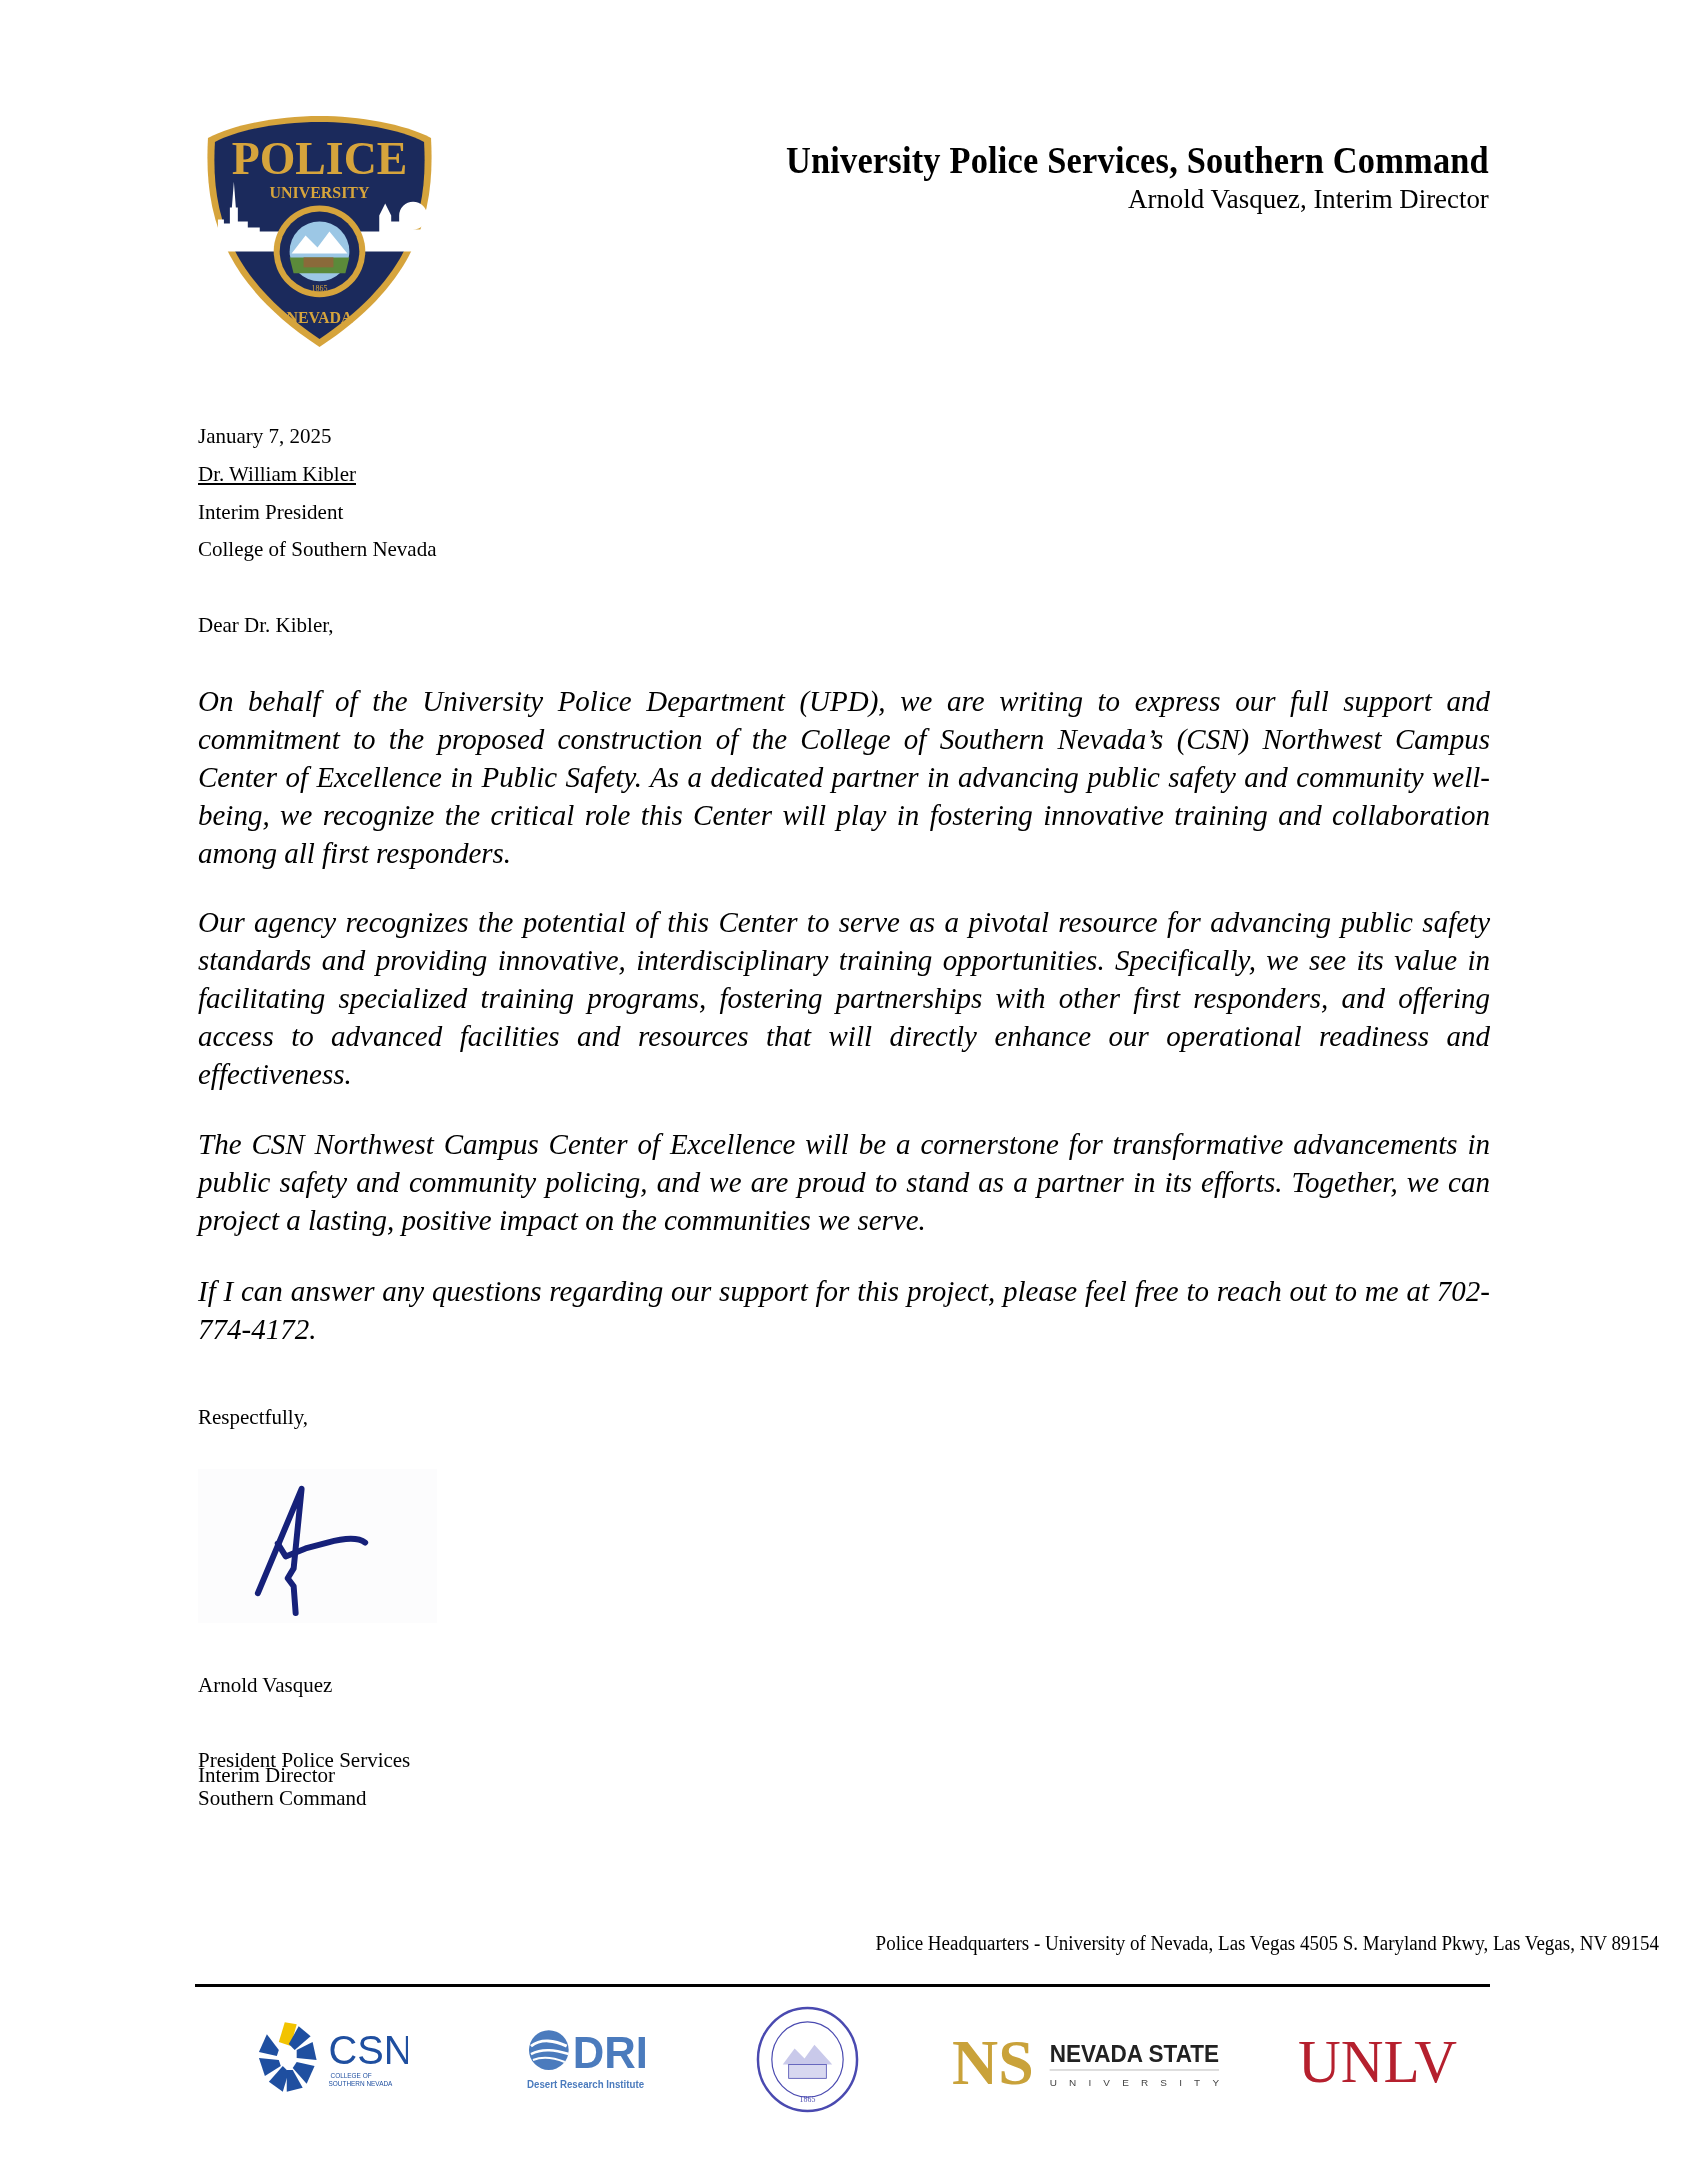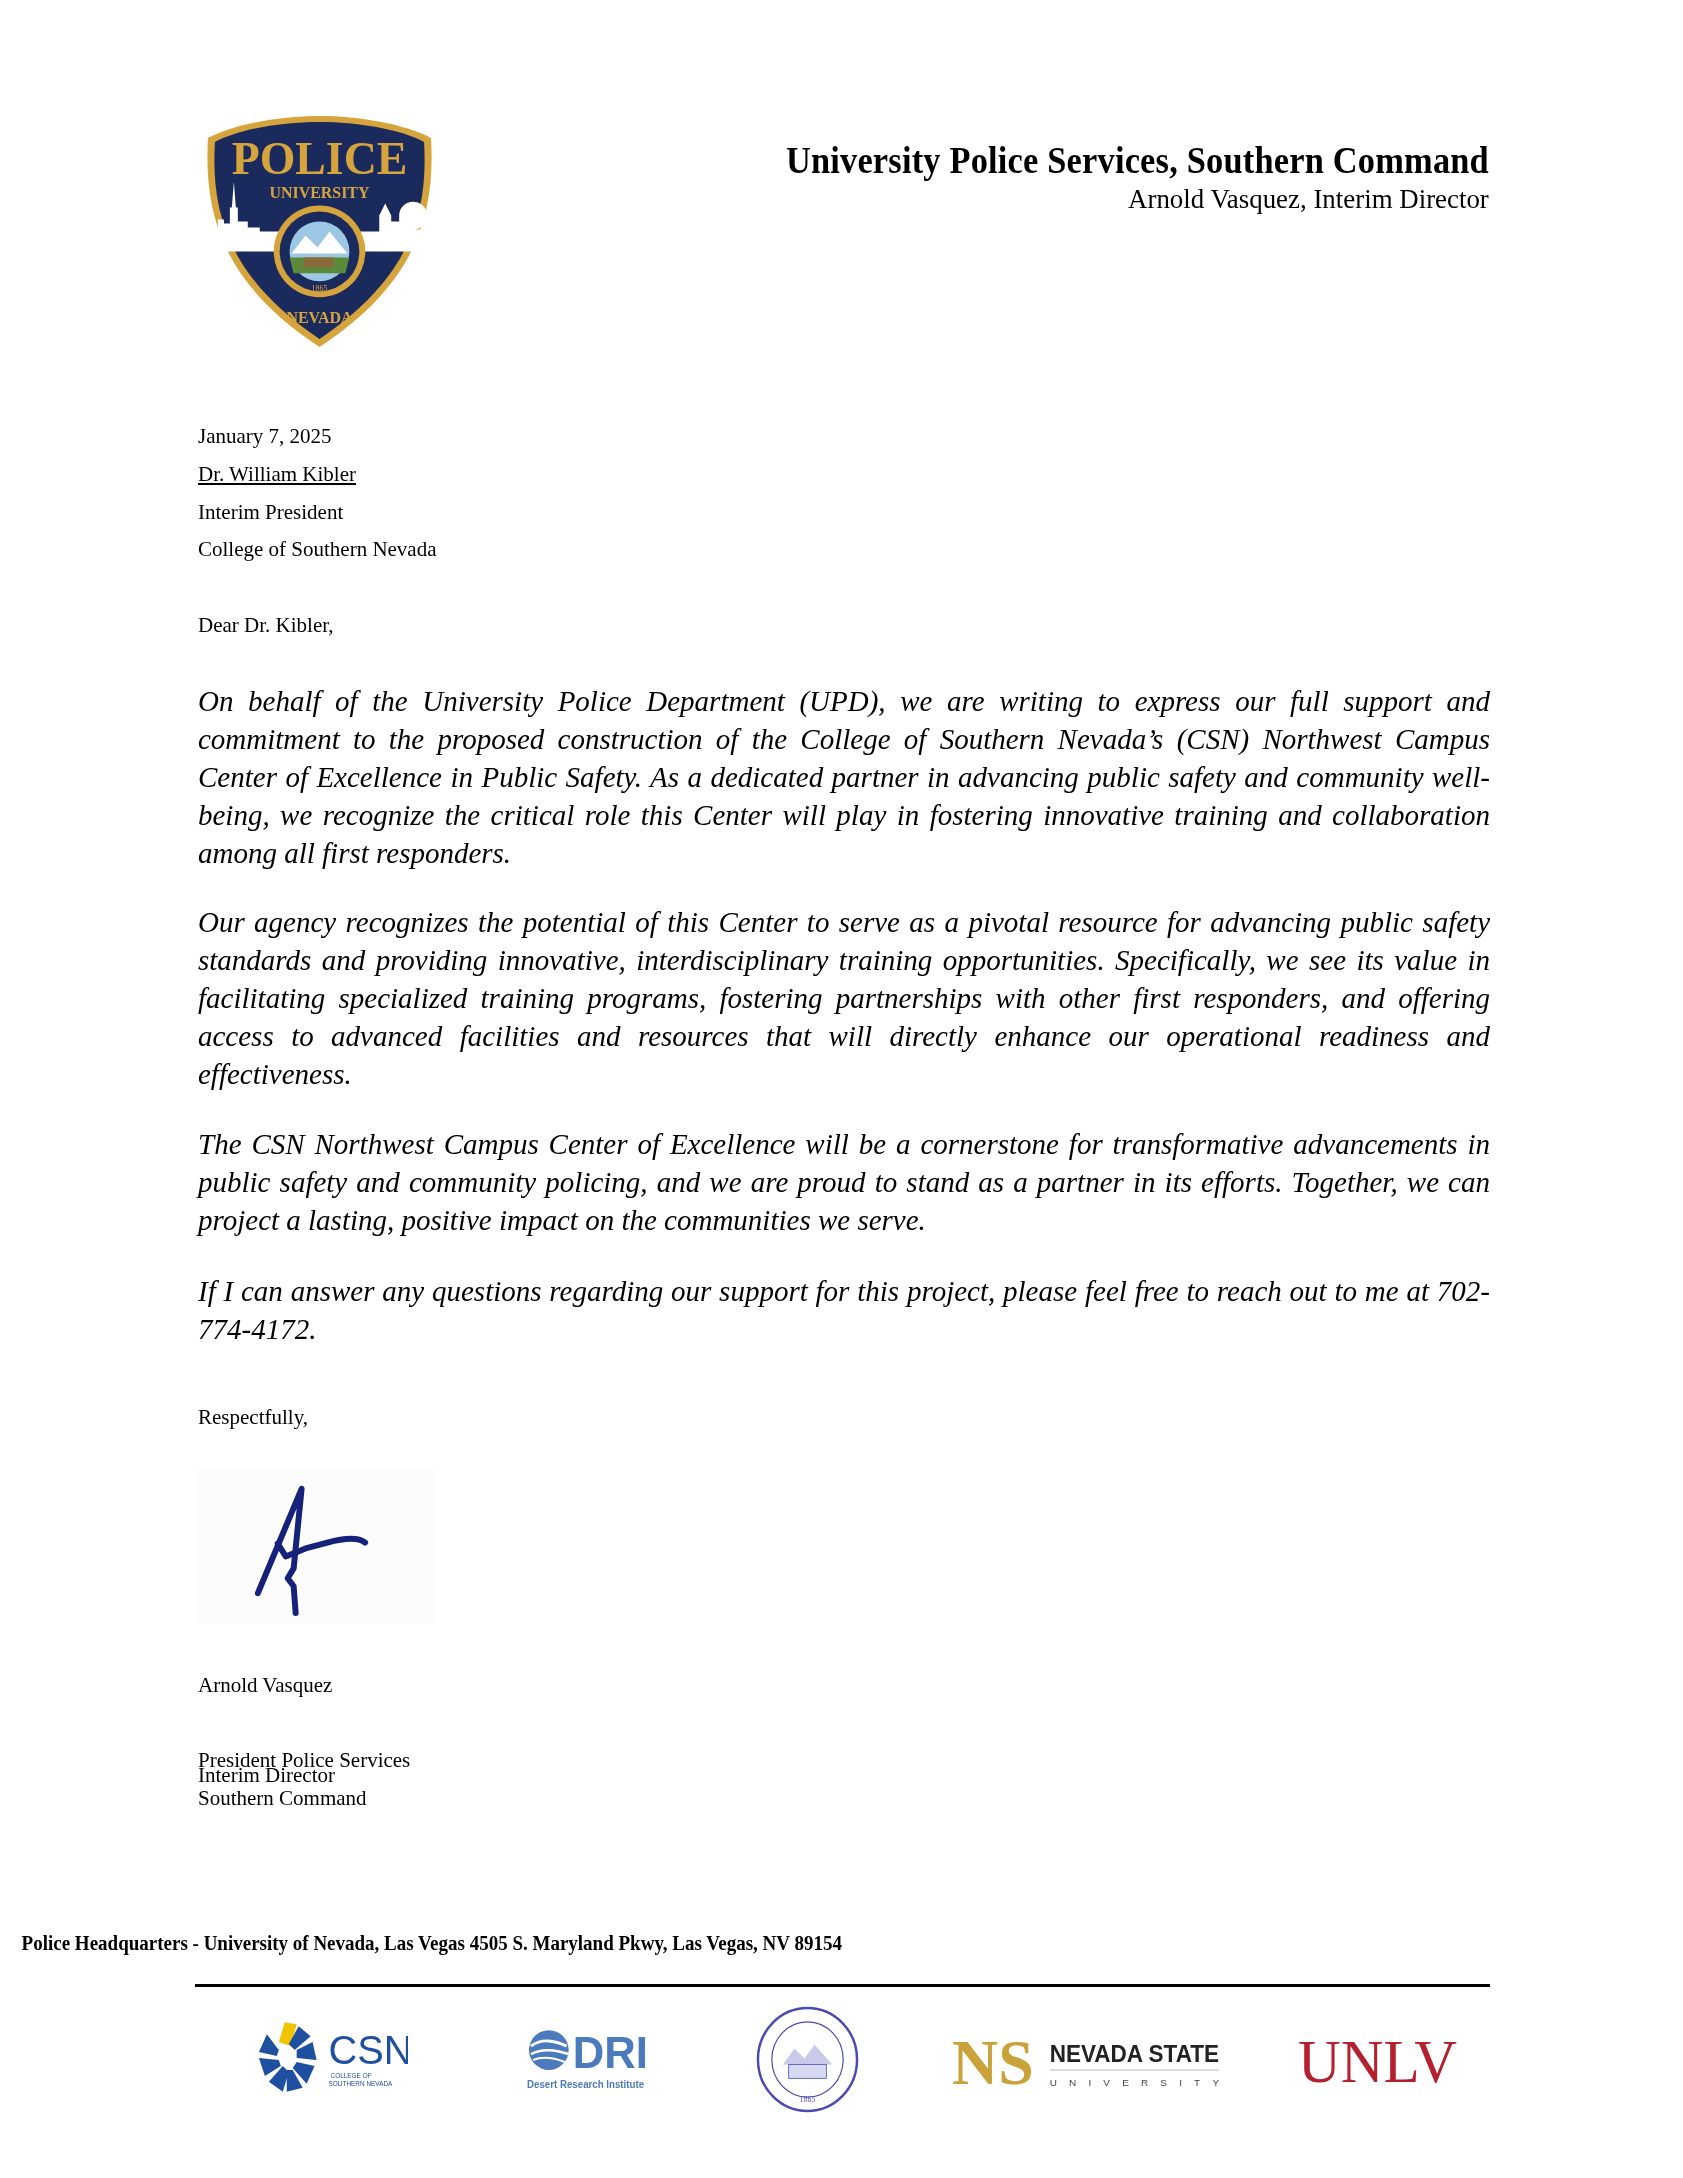--- a/index.html
+++ b/index.html
@@ -18,21 +18,21 @@
 
   
   .line { left:198px; font-size:21px; line-height:38px; white-space:nowrap; }
   .para { position:absolute; left:198px; width:1292px; font-size:29px; line-height:38px;
           text-align:justify; text-align-last:left; }
   .para p { margin:0;font-style:italic; }
 
   #sig { left:198px; top:1469px; width:239px; height:154px; background:#fcfcfd; }
 
   
-  #footer-addr { left:0; width:1680px; top:1932px; text-align:left; font-size:20px; font-weight:bold; white-space:nowrap; }
+  #footer-addr { left:0; width:1680px; top:1932px; text-align:right; font-size:20px; font-weight:normal; white-space:nowrap; }
   #footer-addr span { display:inline-block; transform:scaleX(0.95); }
   #footer-rule { left:195px; top:1984px; width:1295px; height:3px; background:#000; }
 
   .logo { position:absolute; }
   #logo-csn { left:249px; top:2018px; width:159px; height:80px; }
   #logo-dri { left:527px; top:2020px; width:129px; height:80px; }
   #logo-nshe { left:753px; top:2005px; width:109px; height:109px; }
   #logo-nsu { left:950px; top:2030px; width:279px; height:66px; }
   #logo-unlv { left:1298px; top:2030px; width:164px; height:60px; }
 </style>

